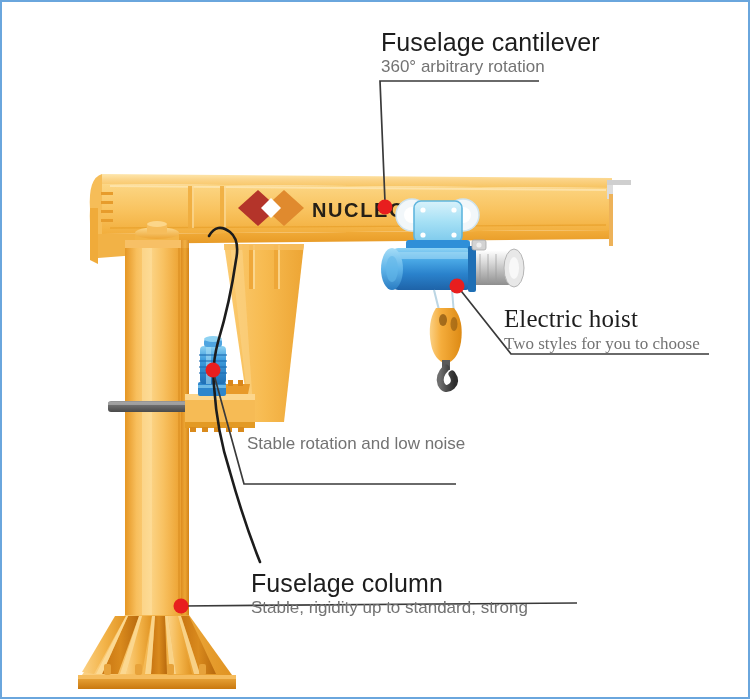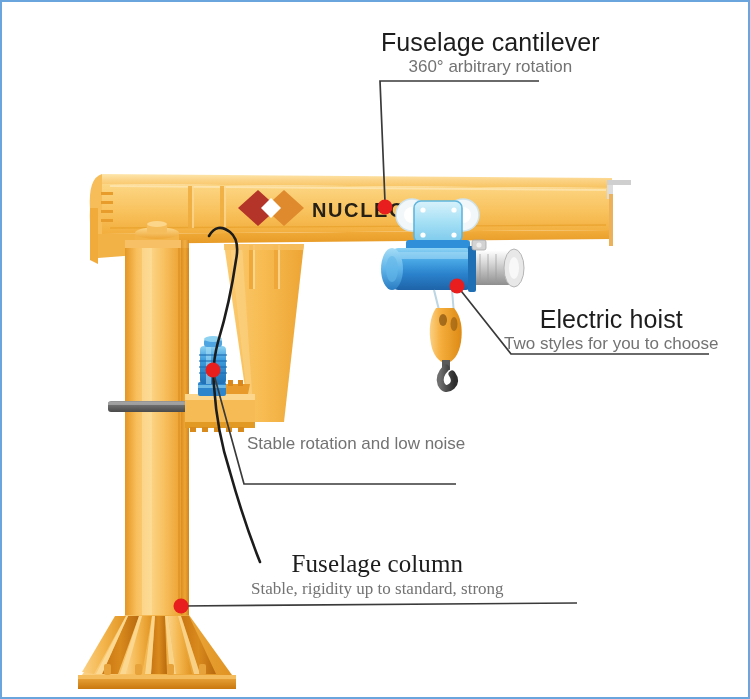--- a/index.html
+++ b/index.html
@@ -22,38 +22,37 @@
   #crane-svg {
     position: absolute;
     left: 0;
     top: 0;
     width: 750px;
     height: 699px;
   }
   .callout {
     position: absolute;
     white-space: nowrap;
-    text-align: center;
   }
   .callout-title {
     font-size: 25px;
     color: #1d1d1d;
     letter-spacing: 0.1px;
     line-height: 1.12;
   }
   .callout-sub {
     font-size: 17px;
     color: #737373;
     line-height: 1.2;
     margin-top: 1px;
   }
   #co-cantilever { left: 379px; top: 26px; }
-  #co-hoist      { left: 502px; top: 303px; }
+  #co-hoist      { left: 502px; top: 303px; font-family: Liberation Serif, serif; }
   #co-reducer    { left: 245px; top: 431px; }
-  #co-column     { left: 249px; top: 548px; font-family: Liberation Serif, serif; }
+  #co-column     { left: 249px; top: 567px; }
 </style>
 </head>
 <body>
 
 <div id="page">
 
   <svg id="crane-svg" viewBox="0 0 750 699">
     <defs>
       <linearGradient id="gBeamTop" x1="0" y1="0" x2="0" y2="1">
         <stop offset="0" stop-color="#fde6ad"></stop>

